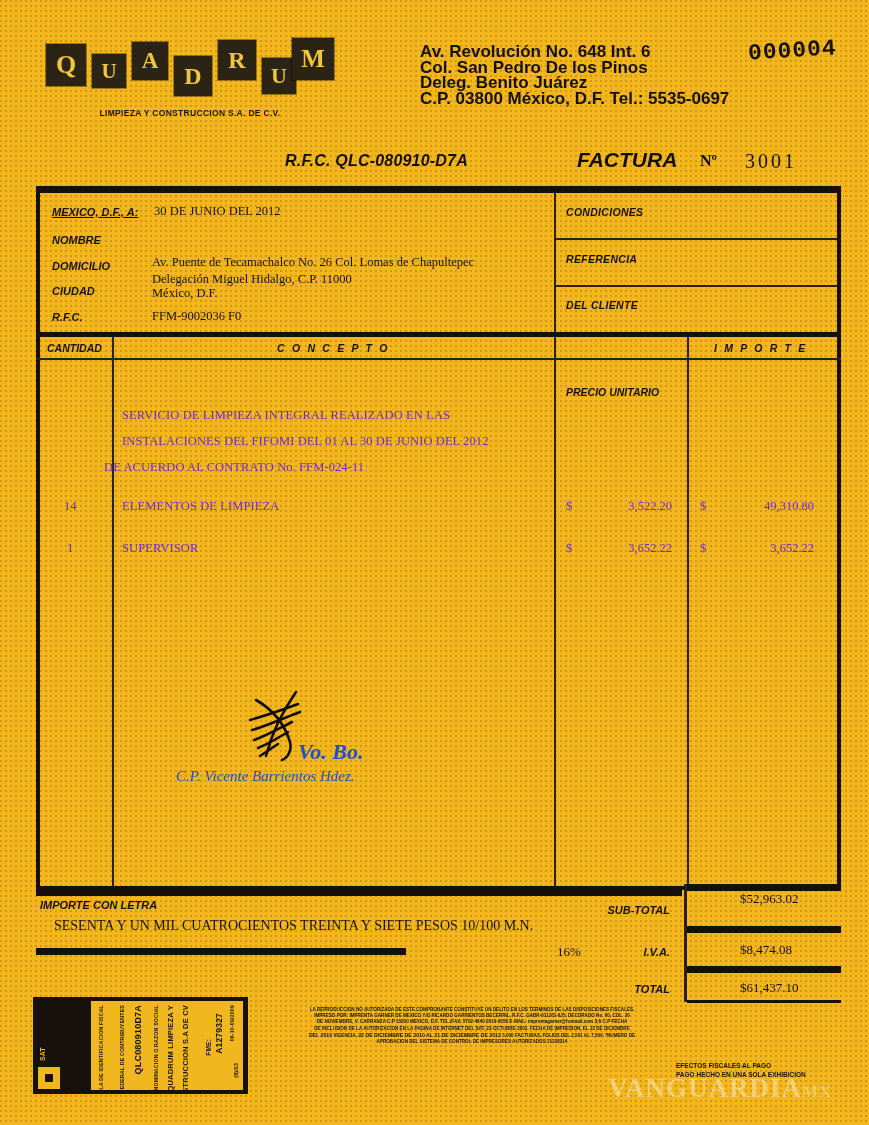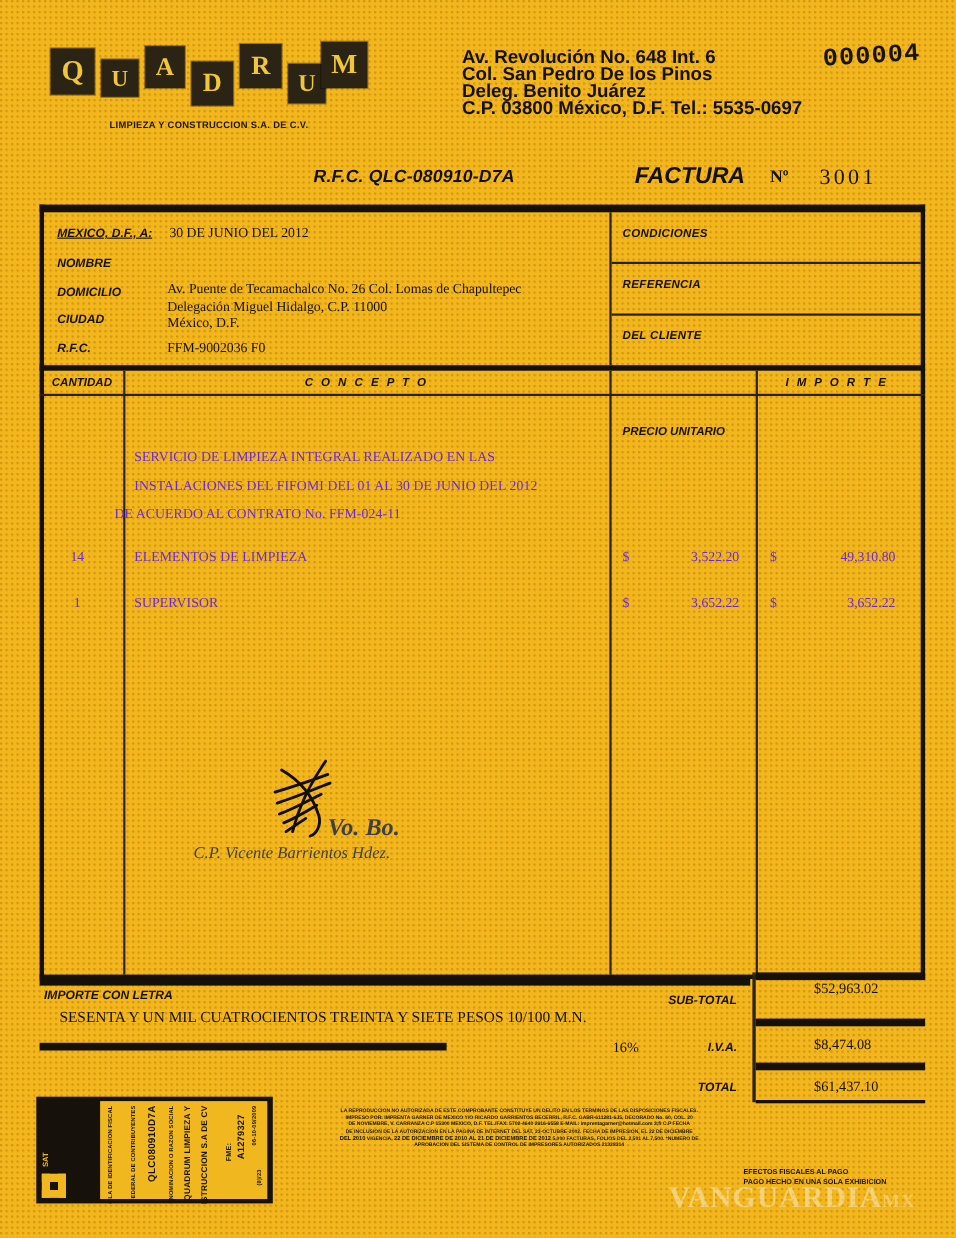--- a/index.html
+++ b/index.html
@@ -84,21 +84,21 @@
   .th-sp{letter-spacing:2.2px;}
 
   
   .cell{position:absolute;font-family:"Liberation Serif", serif;font-size:12.5px;color:#6d28d9;}
   .desc{font-size:12.5px;letter-spacing:.1px;}
   .num{text-align:right;}
 
   
   .sig{
     position:absolute;font-family:"Liberation Serif", serif;
-    color:#404040;font-style:italic;
+    color:#1d4ed8;font-style:italic;
   }
   .sig-vobo{font-size:22px;font-weight:bold;}
   .sig-name{font-size:15px;}
   .sig-scribble{position:absolute;}
 
   
   .tot-label{
     position:absolute;font-size:11px;font-weight:bold;font-style:italic;
     color:#16110a;text-align:right;
   }

